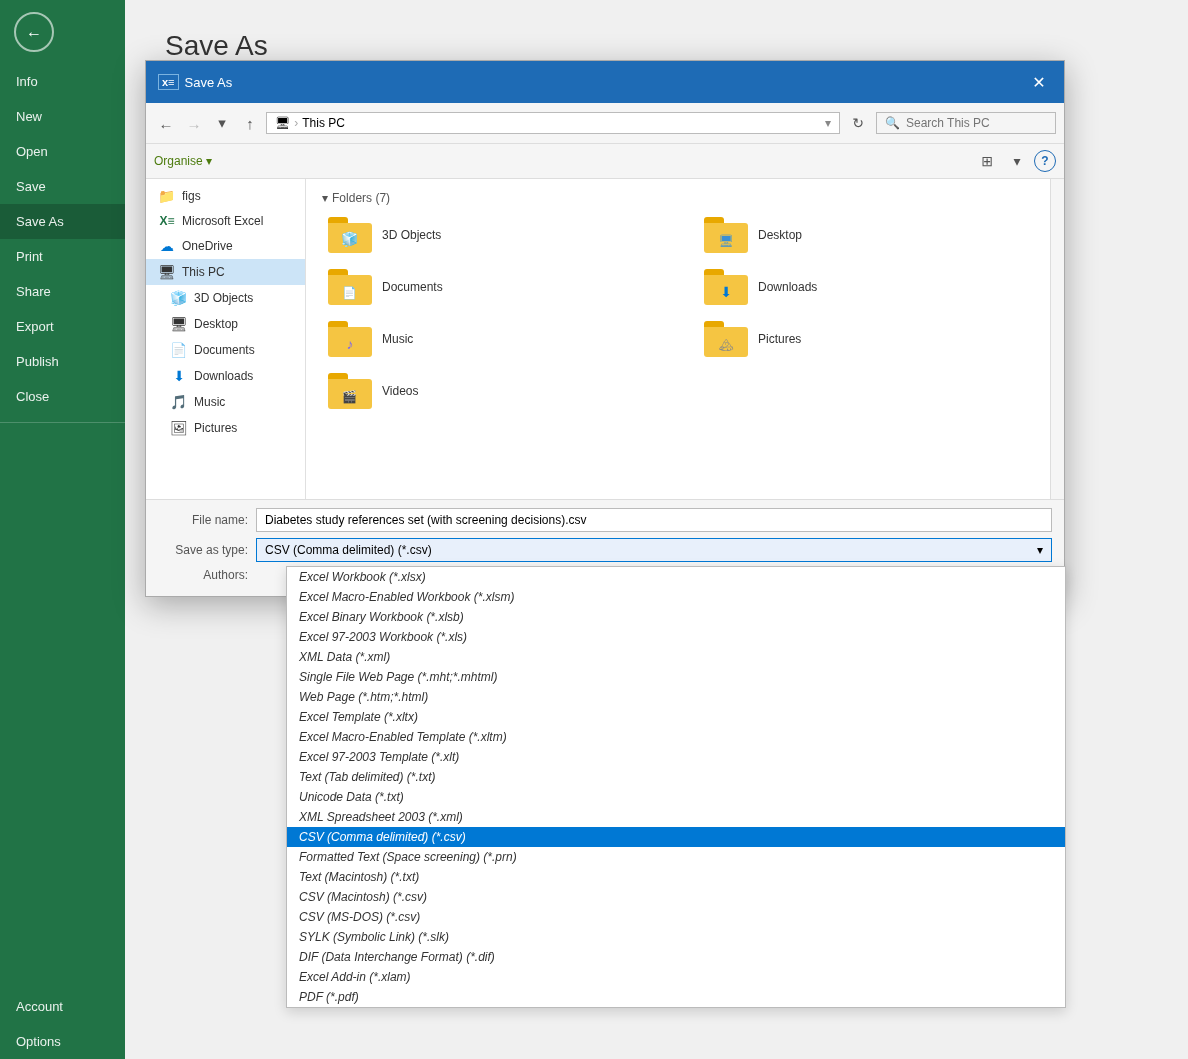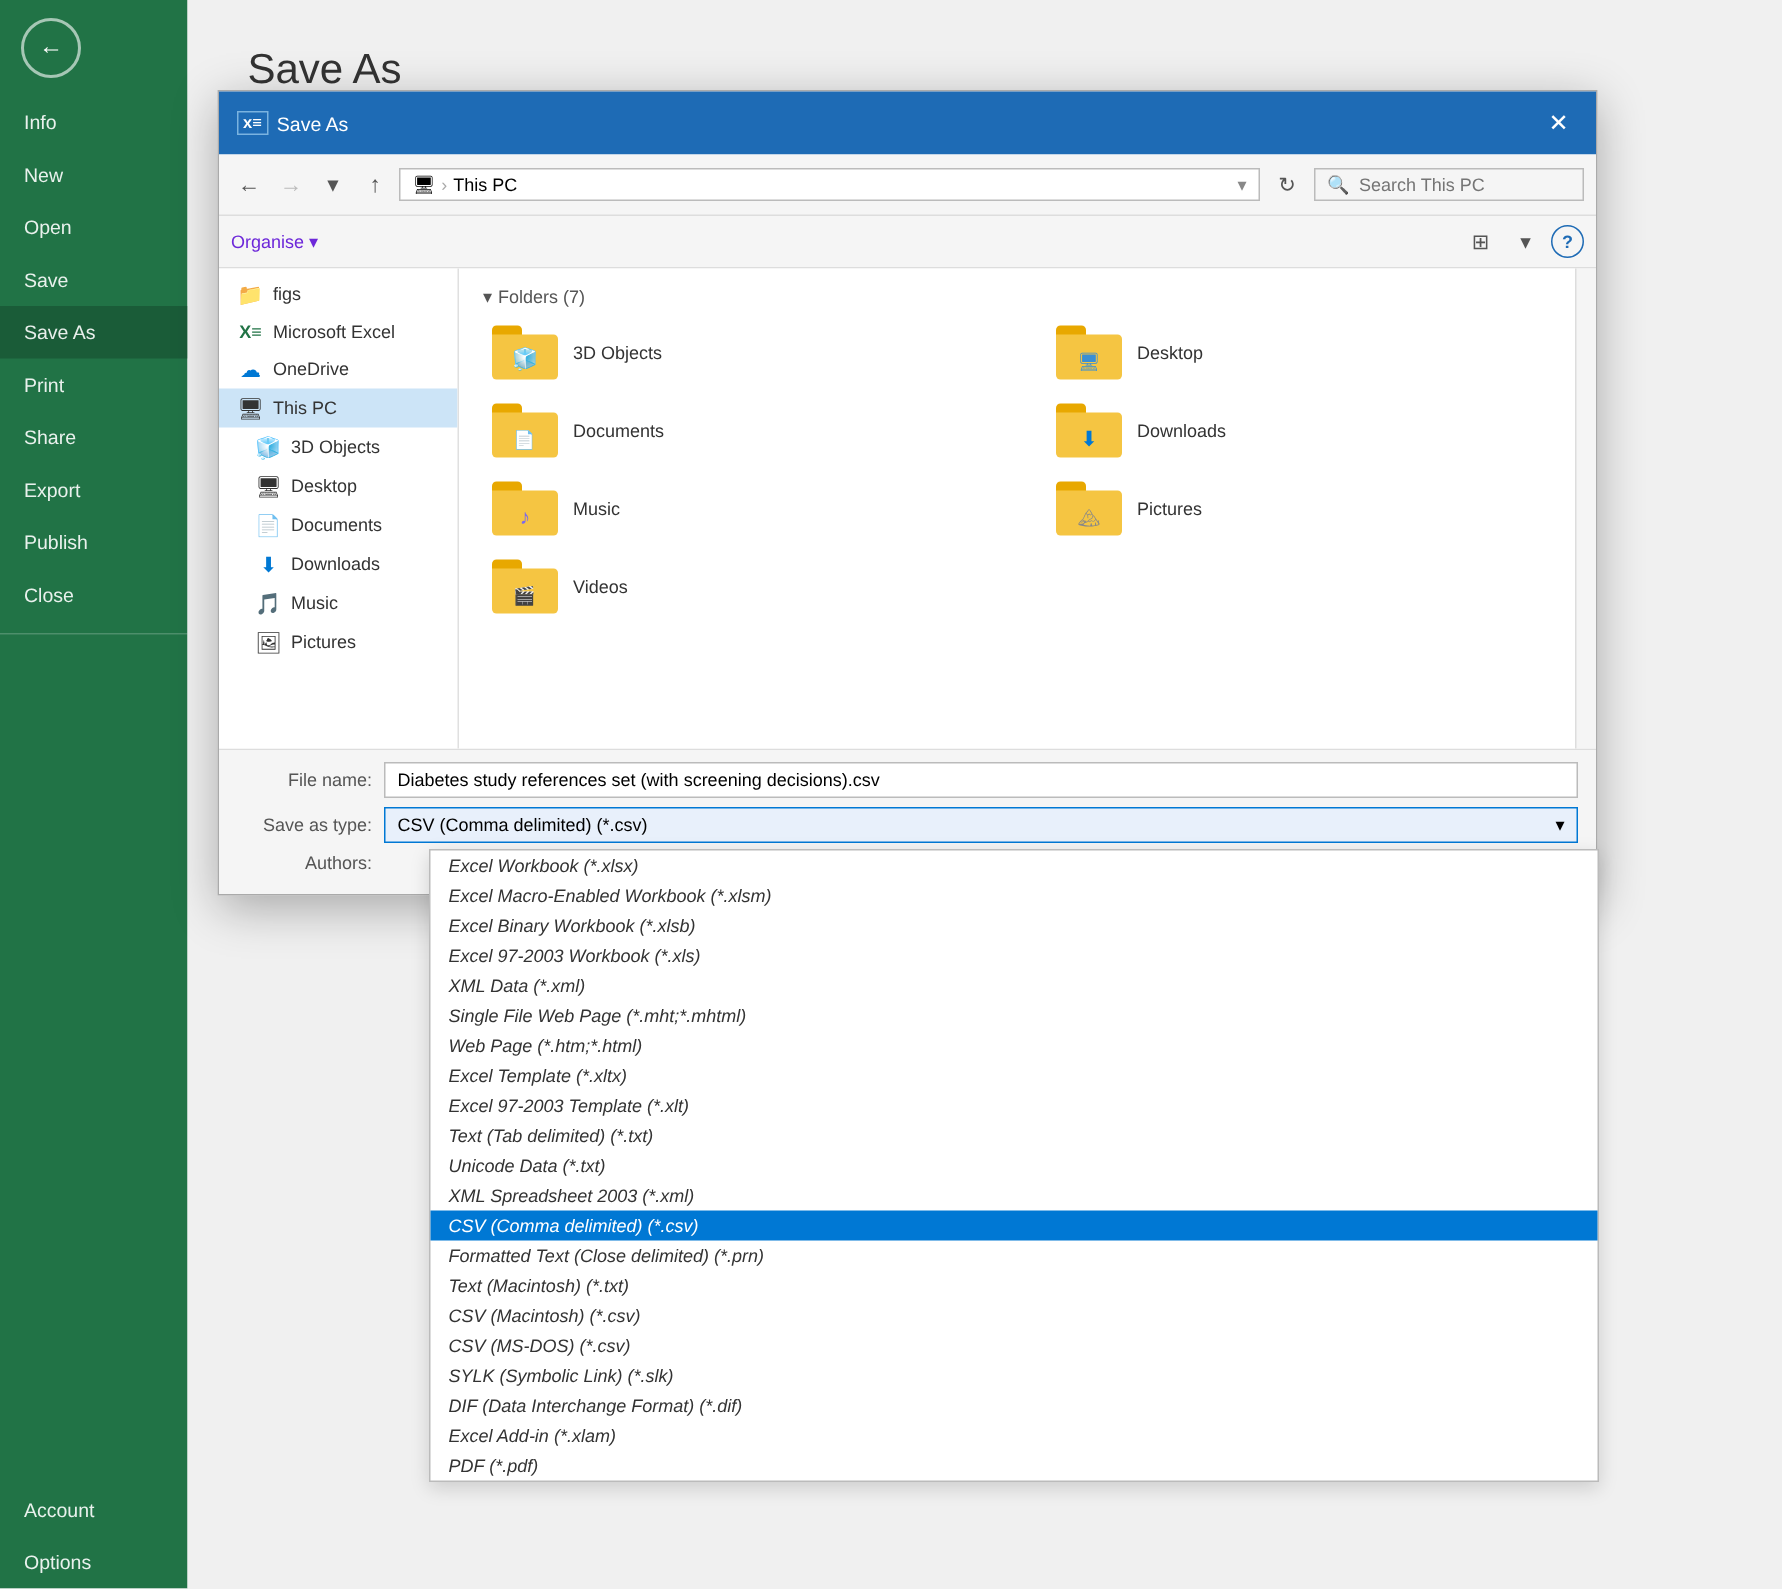--- a/index.html
+++ b/index.html
@@ -158,21 +158,21 @@
     .dialog-toolbar {
       background: #f5f5f5;
       border-bottom: 1px solid #ddd;
       padding: 4px 8px;
       display: flex;
       align-items: center;
       justify-content: space-between;
     }
     .organize-btn {
       background: none; border: none; cursor: pointer;
-      font-size: 12px; color: #6d28d9;
+      font-size: 12px; color: #4d7c0f;
       display: flex; align-items: center; gap: 2px;
     }
     .view-btns {
       display: flex; align-items: center; gap: 4px;
     }
     .view-btn {
       background: none; border: none; cursor: pointer;
       font-size: 14px; color: #555;
       width: 26px; height: 26px;
       display: flex; align-items: center; justify-content: center;
@@ -585,26 +585,27 @@
 
     <div class="dropdown-list">
       <div class="dropdown-item">Excel Workbook (*.xlsx)</div>
       <div class="dropdown-item">Excel Macro-Enabled Workbook (*.xlsm)</div>
       <div class="dropdown-item">Excel Binary Workbook (*.xlsb)</div>
       <div class="dropdown-item">Excel 97-2003 Workbook (*.xls)</div>
       <div class="dropdown-item">XML Data (*.xml)</div>
       <div class="dropdown-item">Single File Web Page (*.mht;*.mhtml)</div>
       <div class="dropdown-item">Web Page (*.htm;*.html)</div>
       <div class="dropdown-item">Excel Template (*.xltx)</div>
+      <div class="dropdown-item">Excel Macro-Enabled Template (*.xltm)</div>
       <div class="dropdown-item">Excel 97-2003 Template (*.xlt)</div>
       <div class="dropdown-item">Text (Tab delimited) (*.txt)</div>
       <div class="dropdown-item">Unicode Data (*.txt)</div>
       <div class="dropdown-item">XML Spreadsheet 2003 (*.xml)</div>
       <div class="dropdown-item selected">CSV (Comma delimited) (*.csv)</div>
-      <div class="dropdown-item">Formatted Text (Close delimited) (*.prn)</div>
+      <div class="dropdown-item">Formatted Text (Space screening) (*.prn)</div>
       <div class="dropdown-item">Text (Macintosh) (*.txt)</div>
       <div class="dropdown-item">CSV (Macintosh) (*.csv)</div>
       <div class="dropdown-item">CSV (MS-DOS) (*.csv)</div>
       <div class="dropdown-item">SYLK (Symbolic Link) (*.slk)</div>
       <div class="dropdown-item">DIF (Data Interchange Format) (*.dif)</div>
       <div class="dropdown-item">Excel Add-in (*.xlam)</div>
       <div class="dropdown-item">PDF (*.pdf)</div>
 
     </div>
   </div>

